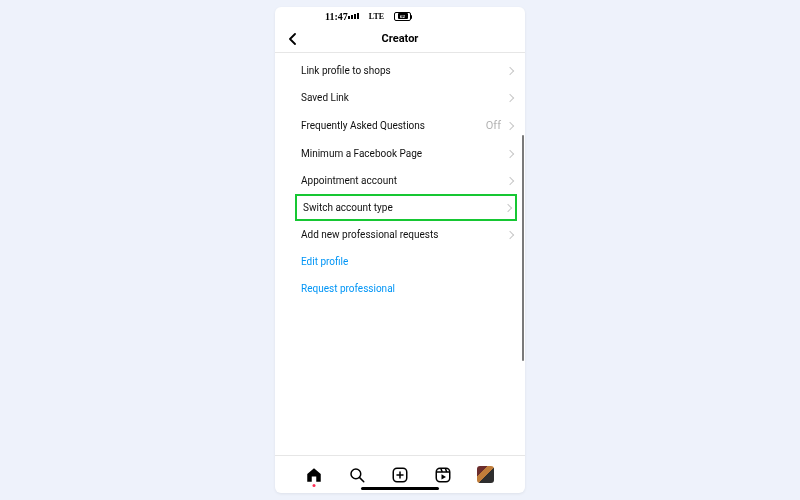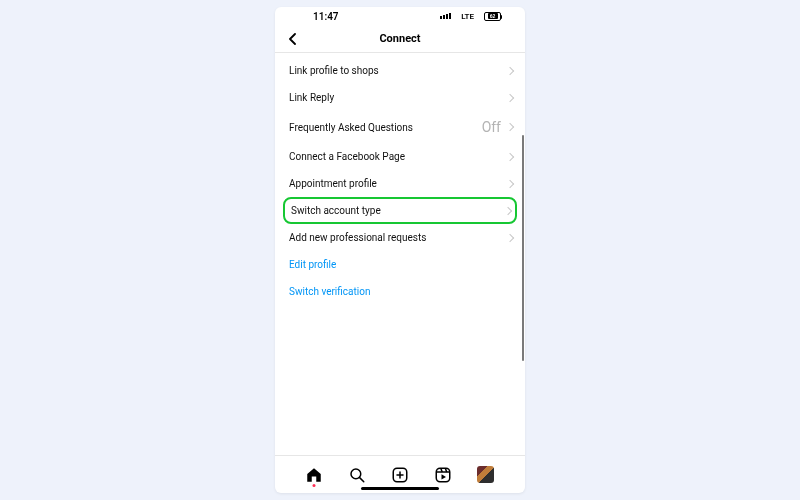--- a/index.html
+++ b/index.html
@@ -20,25 +20,26 @@
     display: flex;
     flex-direction: column;
     overflow: hidden;
     position: relative;
   }
   
   .status-bar {
     height: 18px;
     display: flex;
     align-items: center;
-    justify-content: space-between;
-    padding: 0 24px 0 38px;
+    justify-content: flex-start;
+    padding: 0 24px 0 50px;
     font-size: 10px;
     font-weight: 600;
     color: #000;
+    font-family: Liberation Serif, serif;
   }
   .status-right { display: flex; align-items: center; gap: 10px; }
   .signal-bars { display: flex; align-items: flex-end; gap: 1px; }
   .signal-bars span {
     width: 2px; background:#000; display:block;
   }
   .signal-bars span:nth-child(1){height:3px}
   .signal-bars span:nth-child(2){height:4px}
   .signal-bars span:nth-child(3){height:5px}
   .signal-bars span:nth-child(4){height:6px}
@@ -84,44 +85,44 @@
   }
   .scroll-indicator {
     position:absolute;
     right:1px;
     top:82px;
     width:2px;
     height:226px;
     background:#7a7a7a;
     border-radius:2px;
   }
-  .list { padding: 4px 0 0 0; }
+  .list { padding: 4px 0 0 12px; }
   .row {
     display:flex;
     align-items:center;
     justify-content:space-between;
     padding: 8px 12px 8px 14px;
     font-size: 10px;
     color:#101010;
     position:relative;
   }
   .row .meta {
     display:flex; align-items:center; gap:6px;
     color:#b3b3b3;
-    font-size:14px;
+    font-size:11px;
   }
   .chev {
     width:6px; height:6px;
     border-right:1.2px solid #c8c8c8;
     border-top:1.2px solid #c8c8c8;
     transform: rotate(45deg);
   }
   .row.highlight {
     border:2px solid #16c733;
-    border-radius:8px;
+    border-radius:0;
     margin: 0 8px;
     padding: 6px 4px 6px 6px;
   }
   .row.link-row { color:#0095f6; }
   
   .tabbar {
     height:38px;
     border-top:0.5px solid #e6e6e6;
     display:flex;
     align-items:center;
@@ -169,73 +170,73 @@
       </div>
     </div>
   </div>
 
   <div class="nav-header">
     <div class="back-btn">
       <svg width="12" height="12" viewBox="0 0 12 12">
         <polyline points="8,1 3,6 8,11" fill="none" stroke="#000" stroke-width="1.8" stroke-linecap="round" stroke-linejoin="round"></polyline>
       </svg>
     </div>
-    <span class="title">Connect</span>
+    <span class="title">Creator</span>
   </div>
 
   <div class="content">
     <div class="list" id="list">
         <div class="row">
           <span>Link profile to shops</span>
           <span class="meta">
             <span class="chev"></span>
           </span>
         </div>
         <div class="row">
-          <span>Link Reply</span>
+          <span>Saved Link</span>
           <span class="meta">
             <span class="chev"></span>
           </span>
         </div>
         <div class="row">
           <span>Frequently Asked Questions</span>
           <span class="meta">
             <span>Off</span>
             <span class="chev"></span>
           </span>
         </div>
         <div class="row">
-          <span>Connect a Facebook Page</span>
-          <span class="meta">
-            <span class="chev"></span>
-          </span>
-        </div>
-        <div class="row">
-          <span>Appointment profile</span>
+          <span>Minimum a Facebook Page</span>
+          <span class="meta">
+            <span class="chev"></span>
+          </span>
+        </div>
+        <div class="row">
+          <span>Appointment account</span>
           <span class="meta">
             <span class="chev"></span>
           </span>
         </div>
         <div class="row highlight">
           <span>Switch account type</span>
           <span class="meta">
             <span class="chev"></span>
           </span>
         </div>
         <div class="row">
           <span>Add new professional requests</span>
           <span class="meta">
             <span class="chev"></span>
           </span>
         </div>
         <div class="row link-row">
           <span>Edit profile</span>
         </div>
         <div class="row link-row">
-          <span>Switch verification</span>
+          <span>Request professional</span>
         </div>
       </div>
     <div class="scroll-indicator"></div>
   </div>
 
   <div class="tabbar">
     <div class="tab-icon">
       <svg width="18" height="18" viewBox="0 0 24 24">
         <path d="M3 10.5 L12 3 L21 10.5 V21 H15 V14 H9 V21 H3 Z" fill="#000"></path>
       </svg>

